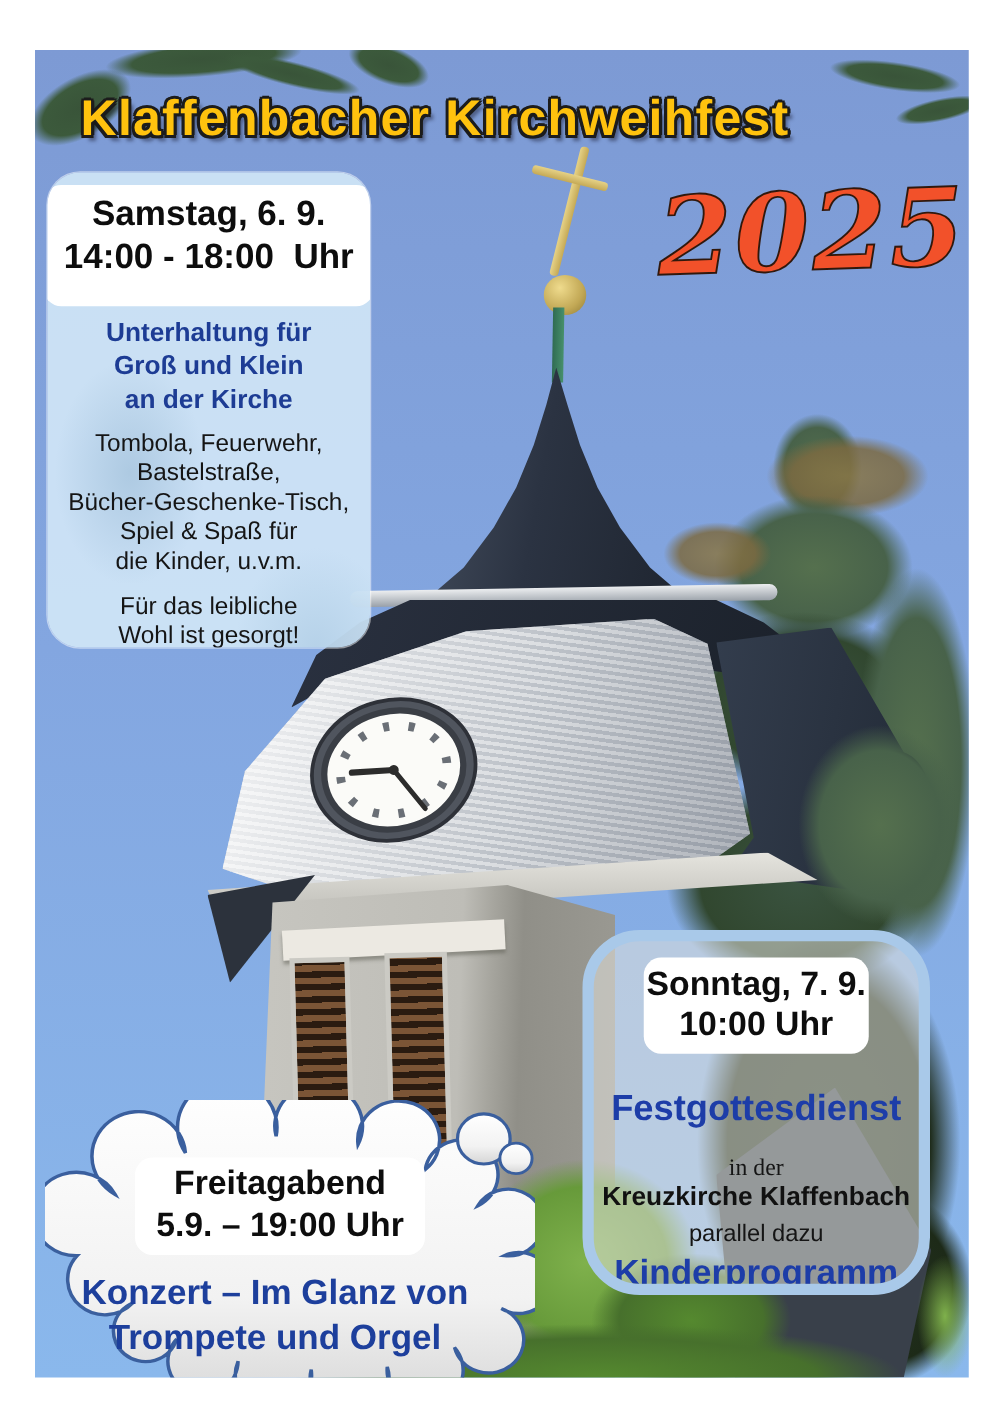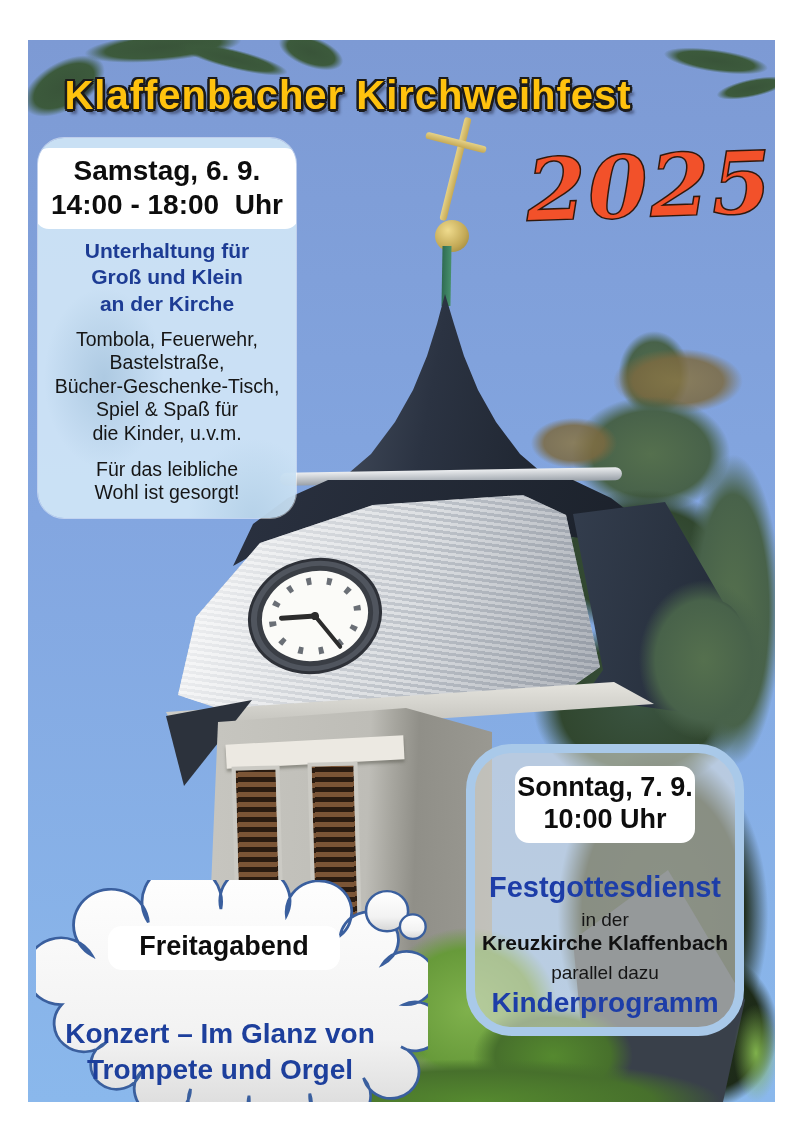--- a/index.html
+++ b/index.html
@@ -80,34 +80,34 @@
 
   
   .sat-box{left:10px;top:98px;width:258px;height:380px;background:rgba(205,228,246,.95);
            border-radius:26px;box-shadow:0 0 0 1px rgba(255,255,255,.5);
            display:flex;flex-direction:column;align-items:center;text-align:center;overflow:hidden;}
   .sat-shadow1{left:6px;top:150px;width:120px;height:180px;border-radius:50%;
            background:radial-gradient(closest-side,rgba(120,160,190,.35),rgba(120,160,190,0));}
   .sat-shadow2{left:150px;top:300px;width:130px;height:160px;border-radius:50%;
            background:radial-gradient(closest-side,rgba(130,170,200,.28),rgba(130,170,200,0));}
   .white-card{background:#ffffff;border-radius:14px;}
-  .sat-card{margin-top:10px;width:264px;padding:6px 0 8px 0;position:relative;}
+  .sat-card{margin-top:10px;width:264px;padding:6px 0 24px 0;position:relative;}
   .sat-date,.sat-time{font-size:28px;font-weight:bold;color:#0d0d0d;line-height:1.2;white-space:pre-wrap;}
   .sat-sub{margin-top:9px;color:#1d3c94;font-size:21px;font-weight:bold;line-height:1.25;position:relative;}
   .sat-act{margin-top:11px;color:#151515;font-size:19.5px;line-height:1.2;position:relative;}
   .sat-note{margin-top:13px;color:#151515;font-size:19.5px;line-height:1.2;position:relative;}
 
   
   .sun-box{left:438px;top:704px;width:278px;height:292px;border:9px solid #a9c9e9;border-radius:46px;
            background:rgba(226,226,220,.55);box-sizing:border-box;
            display:flex;flex-direction:column;align-items:center;text-align:center;overflow:hidden;}
   .sun-card{margin-top:13px;width:180px;padding:5px 0 7px 0;}
   .sun-date,.sun-time{font-size:27px;font-weight:bold;color:#0d0d0d;line-height:1.2;}
   .sun-event{margin-top:28px;font-size:29px;font-weight:bold;color:#1d3da8;}
-  .sun-inder{margin-top:5px;font-size:19px;color:#151515;}
+  .sun-inder{margin-top:20px;font-size:19px;color:#151515;font-family:Liberation Serif, serif;}
   .sun-loc{font-size:21px;font-weight:bold;color:#111111;}
   .sun-par{margin-top:7px;font-size:19px;color:#151515;}
   .sun-kid{margin-top:3px;font-size:28px;font-weight:bold;color:#1d3da8;}
 
   
   .cloud-wrap{left:8px;top:840px;width:392px;height:228px;}
   .cloud-svg{position:absolute;left:0;top:0;}
   .cloud-card{position:absolute;left:72px;top:46px;width:232px;padding:4px 0 6px 0;text-align:center;}
   .fri-day,.fri-time{font-size:27px;font-weight:bold;color:#0d0d0d;line-height:1.25;}
   .fri-concert{position:absolute;left:4px;top:136px;width:360px;text-align:center;
@@ -238,20 +238,21 @@
            a 27 27 0 1 1 -52 2
            a 26 26 0 1 1 -50 -6
            a 24 24 0 1 1 -42 -16
            a 22 22 0 1 1 -30 -26
            a 24 24 0 1 1 -38 -34 Z"></path>
       <circle cx="300" cy="28" r="18" fill="url(#cg)" stroke="#3a5f9e" stroke-width="2.2"></circle>
       <circle cx="322" cy="42" r="11" fill="url(#cg)" stroke="#3a5f9e" stroke-width="2"></circle>
     </svg>
     <div class="white-card cloud-card">
       <div class="fri-day">Freitagabend</div>
+      <div class="fri-time">5.9. – 19:00 Uhr</div>
     </div>
     <div class="fri-concert">
       <div>Konzert – Im Glanz von</div>
       <div>Trompete und Orgel</div>
     </div>
   </div>
 
 </div>
 
 </body></html>

